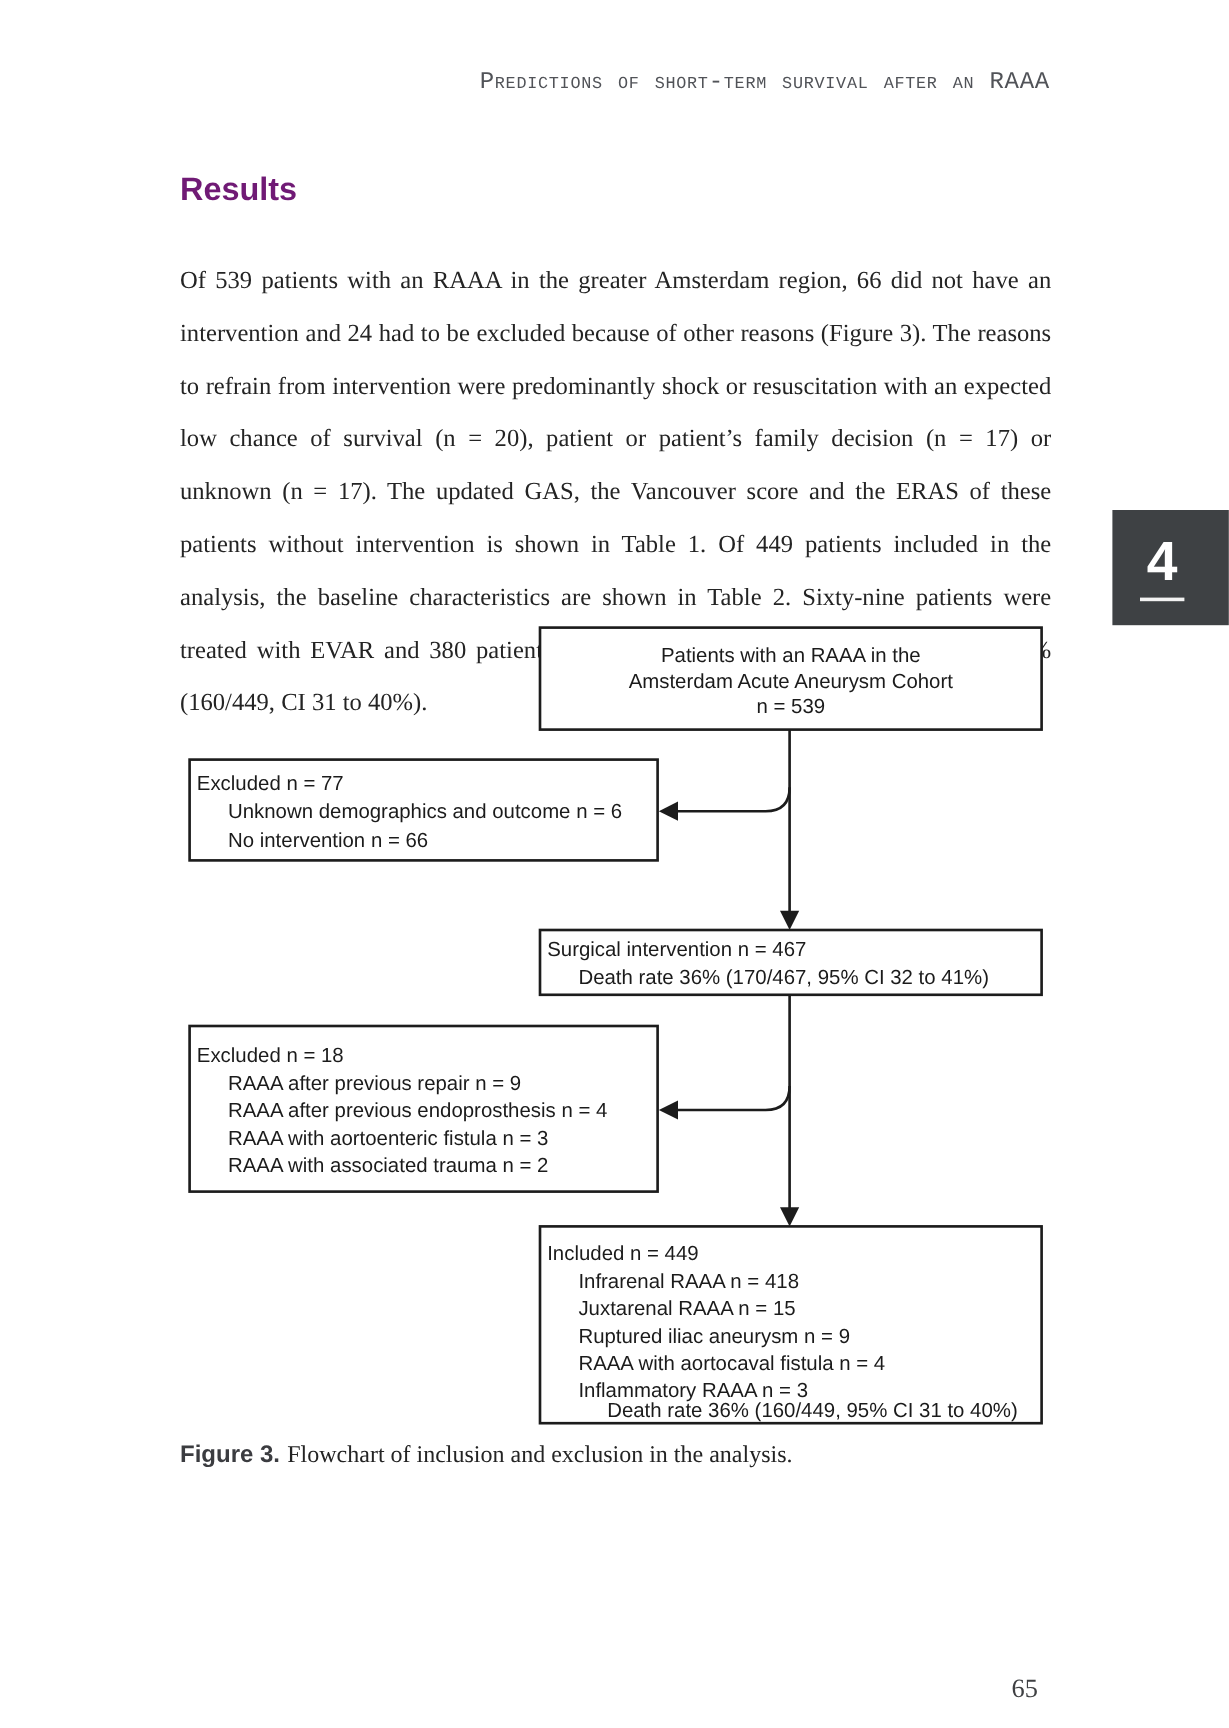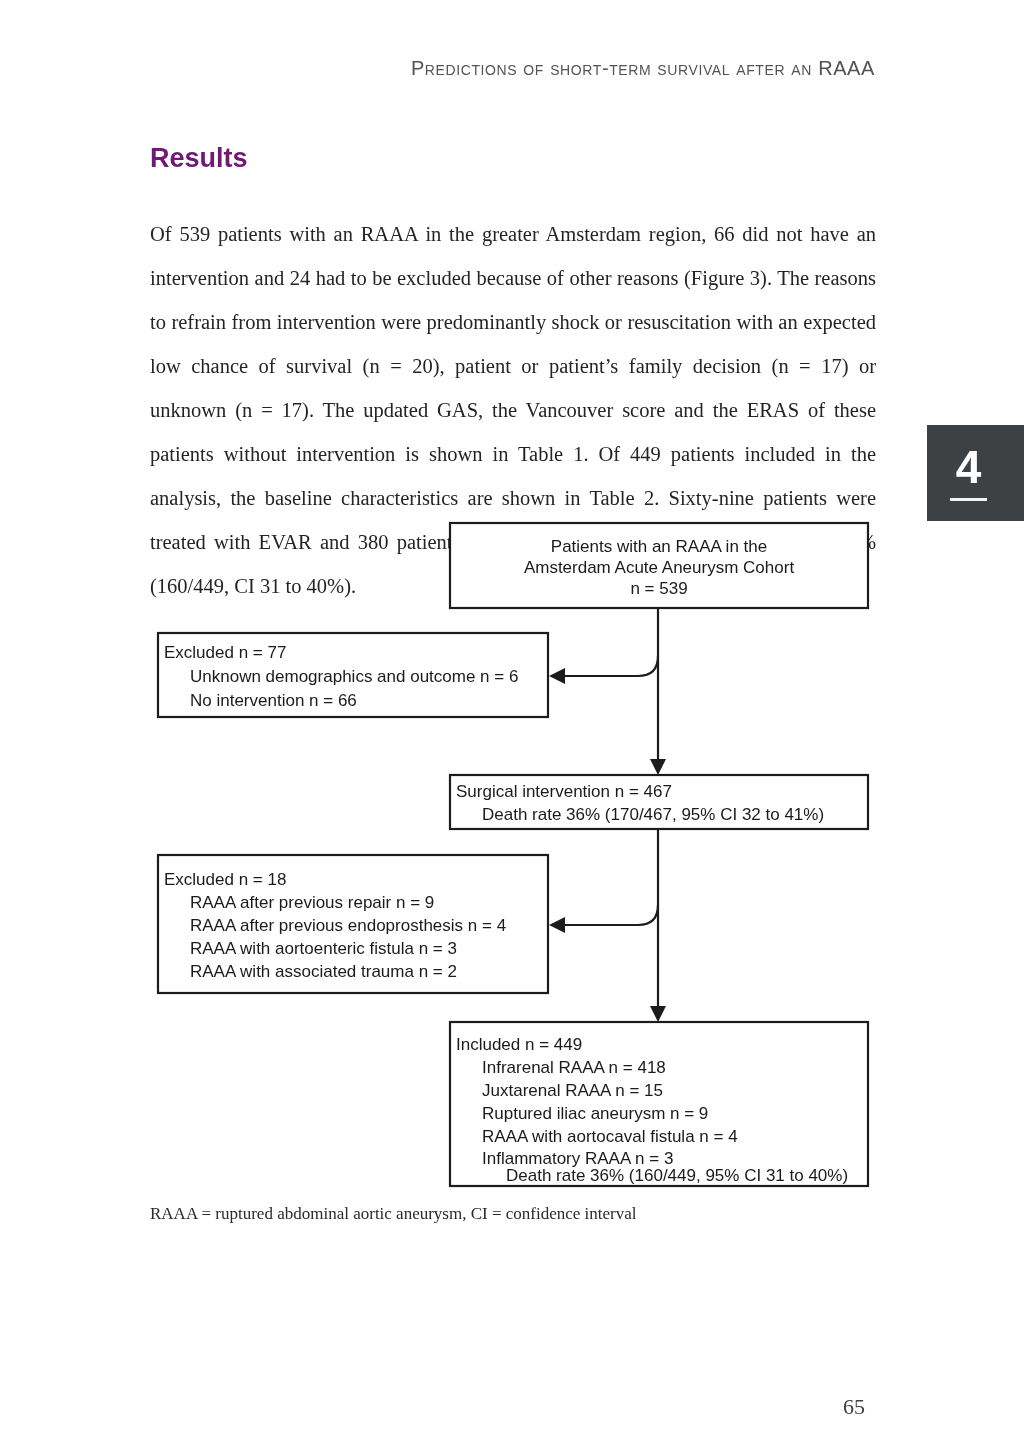--- a/index.html
+++ b/index.html
@@ -13,21 +13,21 @@
     position:relative;
     background:#ffffff;
     font-family:"Liberation Serif", serif;
     color:var(--text);
     overflow:hidden;
   }
   .running-head{
     position:absolute;
     left:150px; top:57px; width:725px;
     text-align:right;
-    font-family:Liberation Sans, sans-serif;
+    font-family:Liberation Mono, monospace;
     font-variant:small-caps;
     font-size:20px;
     letter-spacing:0.6px;
     color:#515358;
   }
   .section-title{
     position:absolute;
     left:150px; top:143px;
     font-family:"Liberation Sans", sans-serif;
     font-weight:bold;
@@ -168,16 +168,18 @@
   <text x="306" y="538">Included n = 449</text>
   <text x="332" y="561">Infrarenal RAAA n = 418</text>
   <text x="332" y="584">Juxtarenal RAAA n = 15</text>
   <text x="332" y="607">Ruptured iliac aneurysm n = 9</text>
   <text x="332" y="630">RAAA with aortocaval fistula n = 4</text>
   <text x="332" y="652">Inflammatory RAAA n = 3</text>
   <text x="356" y="669">Death rate 36% (160/449, 95% CI 31 to 40%)</text>
 </svg>
 
 <div class="figure-caption">
-  <div class="line2">RAAA = ruptured abdominal aortic aneurysm, CI = confidence interval</div>
+  <div class="line1">
+    <span class="label">Figure 3.</span><span>Flowchart of inclusion and exclusion in the analysis.</span>
+  </div>
 </div>
 
 <div class="page-number">65</div>
 
 </body></html>

